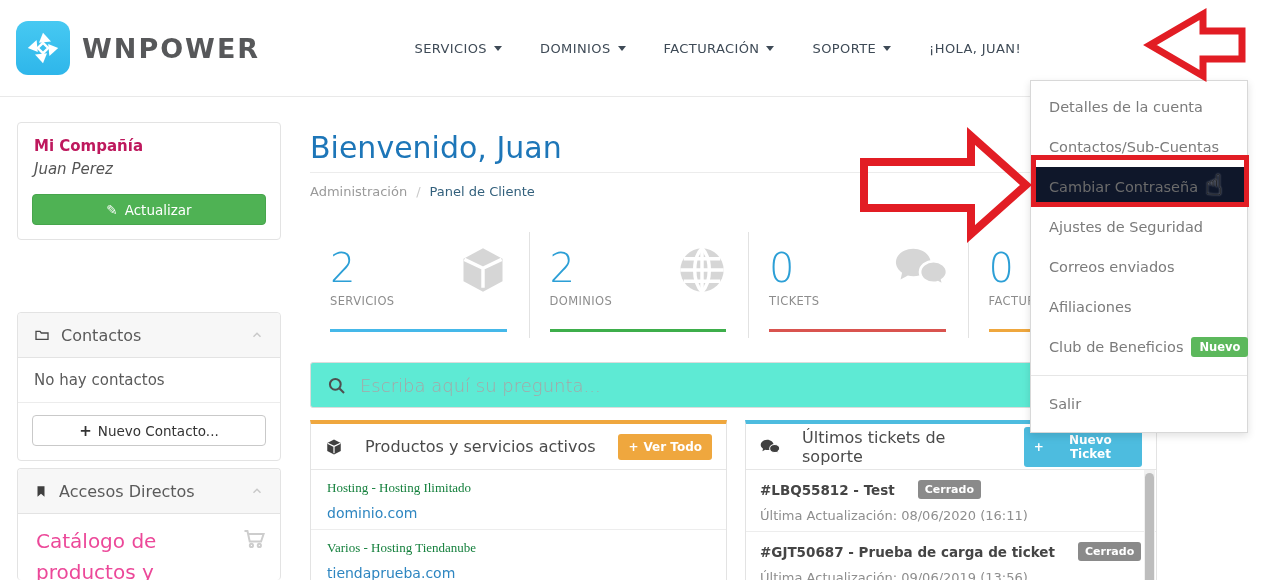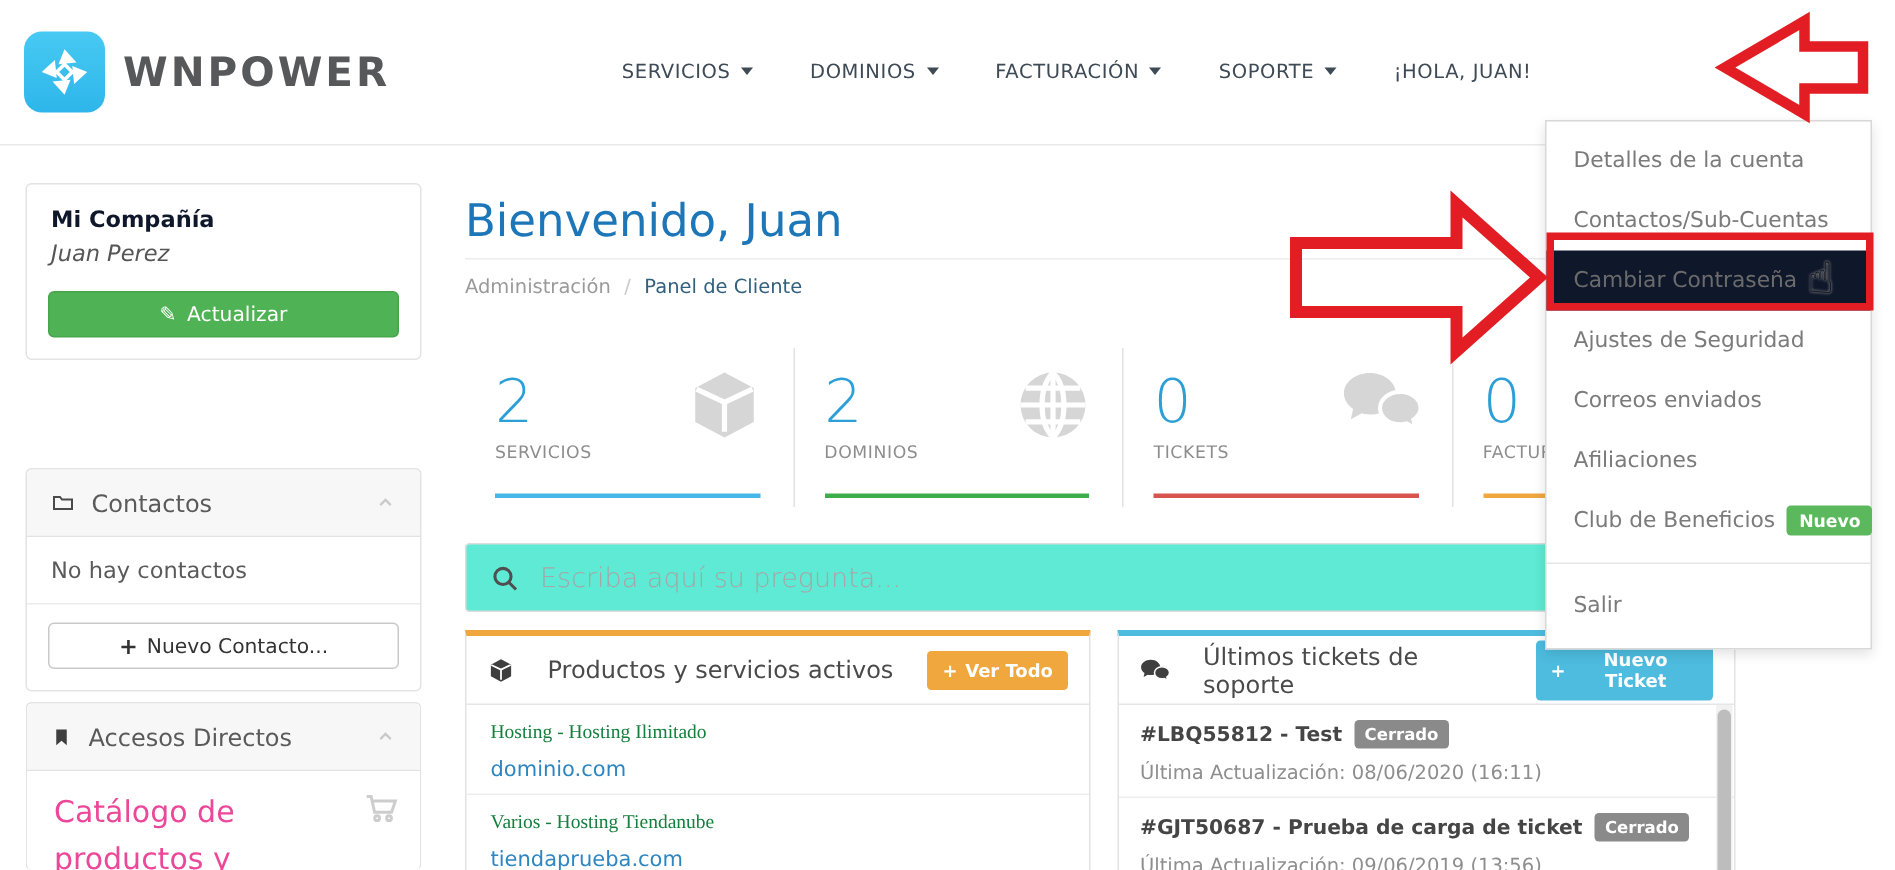--- a/index.html
+++ b/index.html
@@ -37,21 +37,21 @@
 
   
   .side-panel { position:absolute; left:17px; width:264px; background:#fff;
     border:1px solid #e3e3e3; border-radius:4px; }
   .side-header { height:45px; background:#f7f7f7; border-bottom:1px solid #e3e3e3;
     border-radius:4px 4px 0 0; display:flex; align-items:center; gap:11px; padding:0 16px; cursor:pointer; }
   .side-title { font-size:16px; color:#5a5a5a; }
   .chev { margin-left:auto; }
   #panel-su { top:122px; }
   .su-body { padding:14px 16px 6px; }
-  .company { font-size:15px; font-weight:bold; color:#0f172a; }
+  .company { font-size:15px; font-weight:bold; color:#be185d; }
   .contact-name { font-size:15px; font-style:italic; color:#555; margin-top:5px; }
   .btn-row { padding:10px 14px 14px; }
   .btn-green { width:100%; height:31px; background:#4fb254; border:1px solid #47a54c; border-radius:4px;
     color:#fff; font-size:13.5px; display:flex; align-items:center; justify-content:center; gap:7px; cursor:pointer;
     font-family:inherit; }
   #panel-contactos { top:312px; }
   .empty-row { padding:13px 16px; font-size:15px; color:#5a5a5a; border-bottom:1px solid #ececec; }
   .btn-white { width:100%; height:31px; background:#fff; border:1px solid #c9c9c9; border-radius:4px;
     color:#333; font-size:13.5px; display:flex; align-items:center; justify-content:center; gap:6px; cursor:pointer;
     font-family:inherit; }
@@ -92,21 +92,21 @@
     border-bottom:1px solid #e6e6e6; }
   .card-title { font-size:16px; color:#4a4a4a; }
   .btn-orange, .btn-cyan { margin-left:auto; border:none; border-radius:3px; color:#fff; font-size:12px;
     font-weight:bold; padding:6px 10px; display:flex; align-items:center; gap:5px; cursor:pointer; font-family:inherit; }
   .btn-orange { background:#efa73e; }
   .btn-cyan { background:#4dbcdf; }
   .list-item { padding:10px 16px 0; height:60px; border-bottom:1px solid #ededed; }
   .prod-name { font-size:13px; color:#15803d;font-family:Liberation Serif, serif; }
   .prod-domain { font-size:14px; color:#2e86c1; margin-top:9px; cursor:pointer; display:inline-block; }
   .ticket-item { padding:10px 14px 0; height:62px; border-bottom:1px solid #ededed; }
-  .ticket-title-row { display:flex; align-items:center; gap:8px;text-align:right; }
+  .ticket-title-row { display:flex; align-items:center; gap:23px;text-align:right; }
   .ticket-title { font-size:13.5px; font-weight:bold; color:#454545; cursor:pointer; }
   .status-badge { background:#8a8a8a; color:#fff; font-size:11px; font-weight:bold;
     padding:3px 7px; border-radius:3px; }
   .ticket-updated { font-size:13px; color:#8e8e8e; margin-top:9px; }
   #tickets-scrollbar { position:absolute; right:1px; top:46px; bottom:1px; width:11px; background:#f1f1f1; }
   #tickets-thumb { position:absolute; left:1px; right:1px; top:3px; bottom:4px; background:#bdbdbd; border-radius:5px; cursor:pointer; }
 </style>
 </head>
 <body>
 

